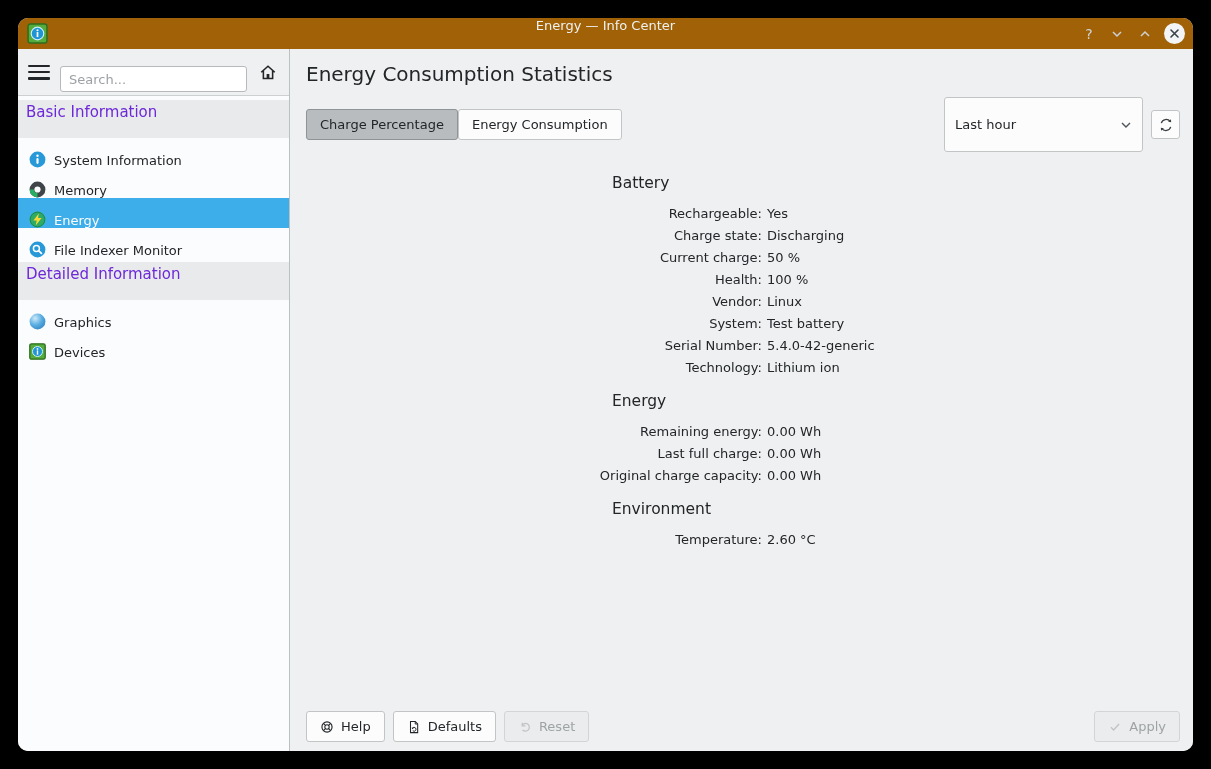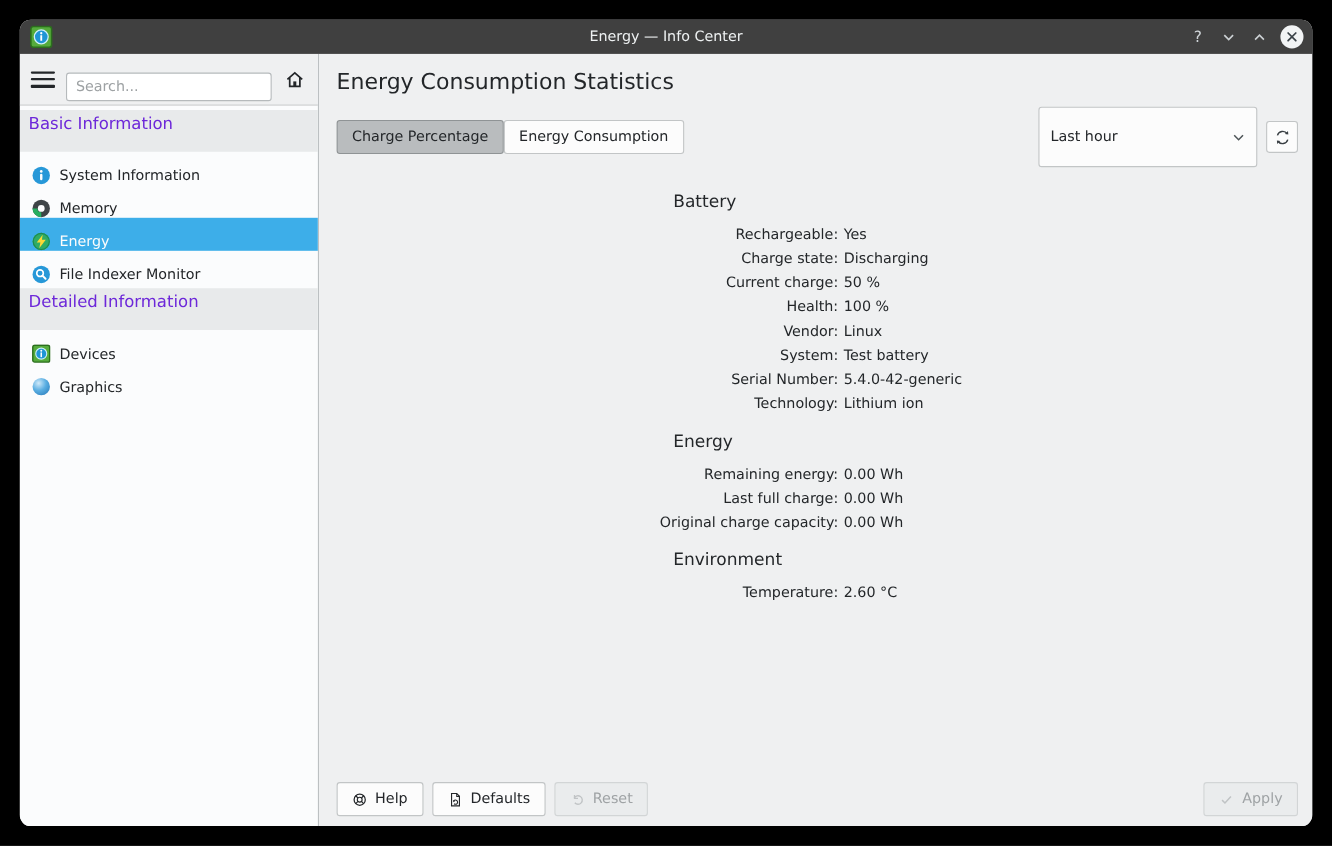--- a/index.html
+++ b/index.html
@@ -7,21 +7,21 @@
     width:1211px;height:769px;background:#000;position:relative;overflow:hidden;
     font-family:"DejaVu Sans","Liberation Sans",sans-serif;color:#232629;
   }
   .window{
     position:absolute;left:18px;top:18px;width:1175px;height:733px;
     border-radius:10px;overflow:hidden;display:flex;flex-direction:column;
     background:#eff0f1;
     box-shadow:0 0 0 1px rgba(0,0,0,.45),0 5px 16px rgba(0,0,0,.85);
   }
   
-  .titlebar{flex:0 0 31px;background:#404040;position:relative;display:flex;align-items:center;}
+  .titlebar{flex:0 0 31px;background:#a16207;position:relative;display:flex;align-items:flex-start;}
   .app-icon{position:absolute;left:9px;top:5px;width:21px;height:21px;}
   .tb-title{flex:1;text-align:center;color:#eef1f2;font-size:13px;}
   .tb-controls{position:absolute;right:8px;top:0;height:31px;display:flex;align-items:center;gap:10px;}
   .tb-btn{width:18px;height:18px;display:flex;align-items:center;justify-content:center;color:#cfd4d8;font-size:14px;cursor:default;}
   .close-btn{width:21px;height:21px;border-radius:50%;background:#f2f4f5;display:flex;align-items:center;justify-content:center;}
   
   .body{flex:1;display:flex;min-height:0;}
   .sidebar{flex:0 0 271px;width:271px;background:#fbfcfd;border-right:1px solid #bcc0c2;display:flex;flex-direction:column;min-height:0;}
   .sidebar-toolbar{flex:0 0 46px;background:#eff0f1;border-bottom:1px solid #cdd0d1;display:flex;align-items:center;padding:0 10px;gap:10px;}
   .hamburger{width:22px;height:15px;display:flex;flex-direction:column;justify-content:space-between;}
@@ -147,42 +147,42 @@
                 <circle cx="7.4" cy="7.4" r="3" fill="none" stroke="#fff" stroke-width="1.5"></circle>
                 <path d="M9.6 9.6 L12.4 12.4" stroke="#fff" stroke-width="1.8" stroke-linecap="round"></path>
               </svg>
             </span>
             <span class="sb-label">File Indexer Monitor</span>
           </div>
           <div class="sb-header">Detailed Information</div>
           <div class="sb-item">
             <span class="sb-ic">
               <svg viewBox="0 0 17 17">
-                <rect x="0.8" y="0.8" width="15.4" height="15.4" rx="1.8" fill="#55ab3c" stroke="#2b6e1d" stroke-width="1.3"></rect>
-                <circle cx="8.5" cy="8.5" r="5" fill="#1f95d6" stroke="#cdeefc" stroke-width="1"></circle>
-                <circle cx="8.5" cy="5.9" r="0.9" fill="#fff"></circle>
-                <rect x="7.8" y="7.4" width="1.4" height="4.3" fill="#fff"></rect>
-              </svg>
-            </span>
-            <span class="sb-label">Devices</span>
-          </div>
-          <div class="sb-item">
-            <span class="sb-ic">
-              <svg viewBox="0 0 17 17">
                 <defs>
                   <radialGradient id="gfxg" cx="0.35" cy="0.3" r="0.95">
                     <stop offset="0" stop-color="#cfe9f9"></stop>
                     <stop offset="0.45" stop-color="#5aaee2"></stop>
                     <stop offset="1" stop-color="#2274b5"></stop>
                   </radialGradient>
                 </defs>
                 <circle cx="8.5" cy="8.5" r="7.9" fill="url(#gfxg)"></circle>
               </svg>
             </span>
             <span class="sb-label">Graphics</span>
+          </div>
+          <div class="sb-item">
+            <span class="sb-ic">
+              <svg viewBox="0 0 17 17">
+                <rect x="0.8" y="0.8" width="15.4" height="15.4" rx="1.8" fill="#55ab3c" stroke="#2b6e1d" stroke-width="1.3"></rect>
+                <circle cx="8.5" cy="8.5" r="5" fill="#1f95d6" stroke="#cdeefc" stroke-width="1"></circle>
+                <circle cx="8.5" cy="5.9" r="0.9" fill="#fff"></circle>
+                <rect x="7.8" y="7.4" width="1.4" height="4.3" fill="#fff"></rect>
+              </svg>
+            </span>
+            <span class="sb-label">Devices</span>
           </div>
         </div>
     </aside>
 
     <main class="content">
       <h1 class="page-title">Energy Consumption Statistics</h1>
 
       <div class="content-toolbar">
         <div class="toggle-group" id="view-buttons"><button class="btn toggle active">Charge Percentage</button><button class="btn toggle">Energy Consumption</button></div>
         <div class="spacer"></div>

